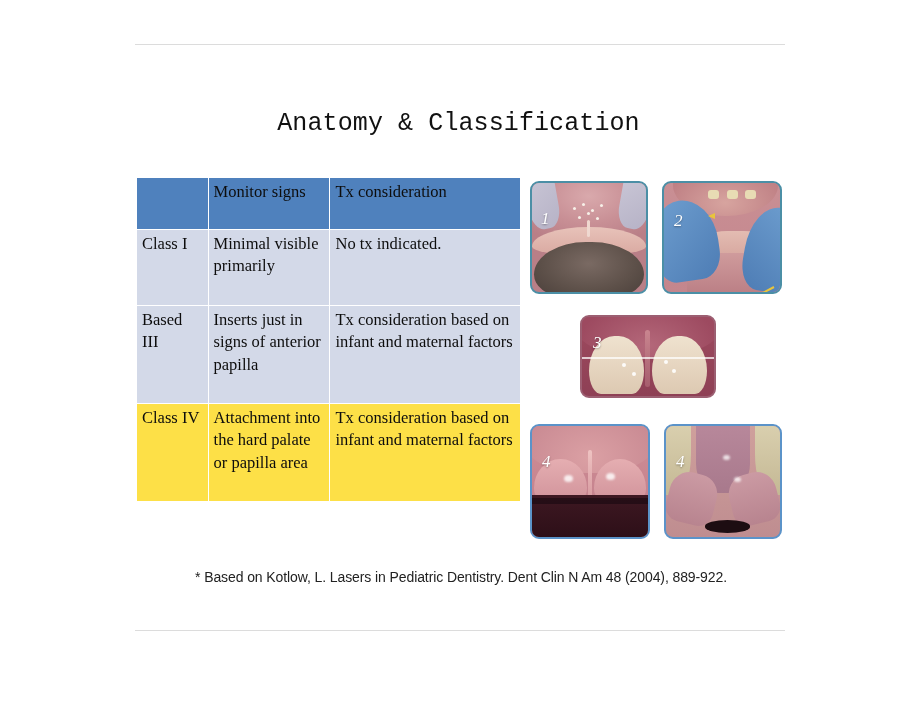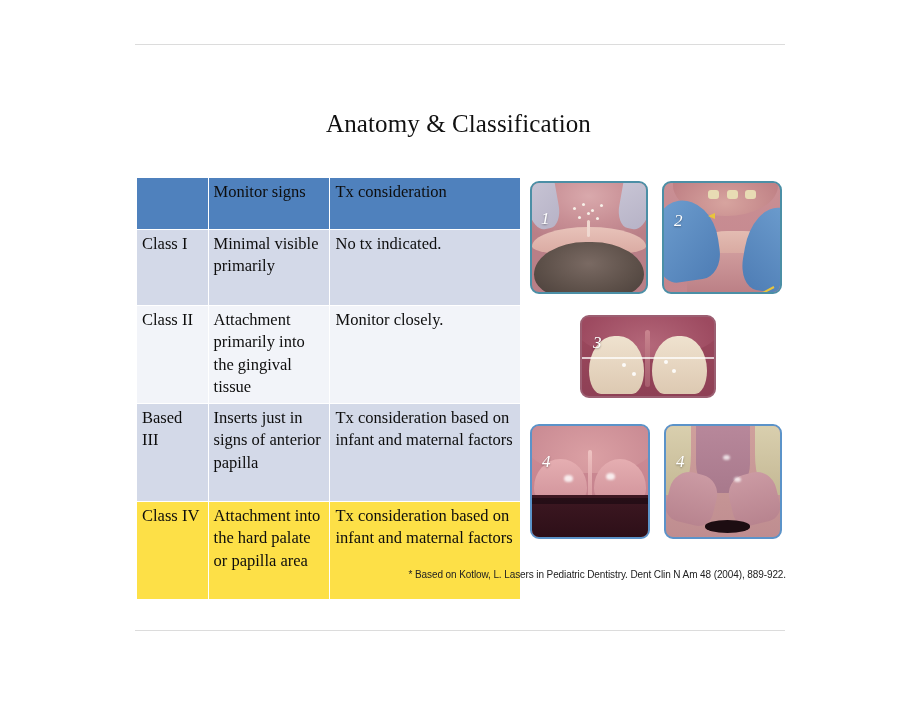--- a/index.html
+++ b/index.html
@@ -28,21 +28,21 @@
 
   
   .title-block {
     position: absolute;
     top: 108px;
     left: 0;
     width: 917px;
     text-align: center;
   }
   .title-line {
-    font-family: Liberation Serif, serif;
+    font-family: Liberation Mono, monospace;
     font-size: 25px;
     line-height: 31px;
     color: #111111;
     letter-spacing: 0.1px;
   }
 
   
   .frenum-table {
     position: absolute;
     top: 177px;
@@ -289,23 +289,23 @@
     position: absolute; width: 7px; height: 5px; border-radius: 50%;
     background: rgba(255,255,255,.75); filter: blur(1px);
   }
 
   
   .citation {
     position: absolute;
     top: 569px;
     left: 136px;
     width: 650px;
-    text-align: right;
+    text-align: center;
     font-family: "Liberation Sans", sans-serif;
-    font-size: 10px;
+    font-size: 14px;
     color: #222222;
     letter-spacing: -0.1px;
   }
 </style>
 </head>
 <body>
 
 <div class="page-rule top"></div>
 <div class="page-rule bottom"></div>
 
@@ -325,25 +325,20 @@
       <th>Monitor signs</th>
       <th>Tx consideration</th>
     </tr>
   </thead>
   <tbody>
     <tr class="row-odd row-1">
       <td>Class I</td>
       <td>Minimal visible primarily</td>
       <td>No tx indicated.</td>
     </tr>
-    <tr class="row-even row-2">
-      <td>Class II</td>
-      <td>Attachment primarily into the gingival tissue</td>
-      <td>Monitor closely.</td>
-    </tr>
     <tr class="row-odd row-3">
       <td>Based III</td>
       <td>Inserts just in signs of anterior papilla</td>
       <td>Tx consideration based on infant and maternal factors</td>
     </tr>
     <tr class="row-hl row-4">
       <td>Class IV</td>
       <td>Attachment into the hard palate or papilla area</td>
       <td>Tx consideration based on infant and maternal factors</td>
     </tr>

